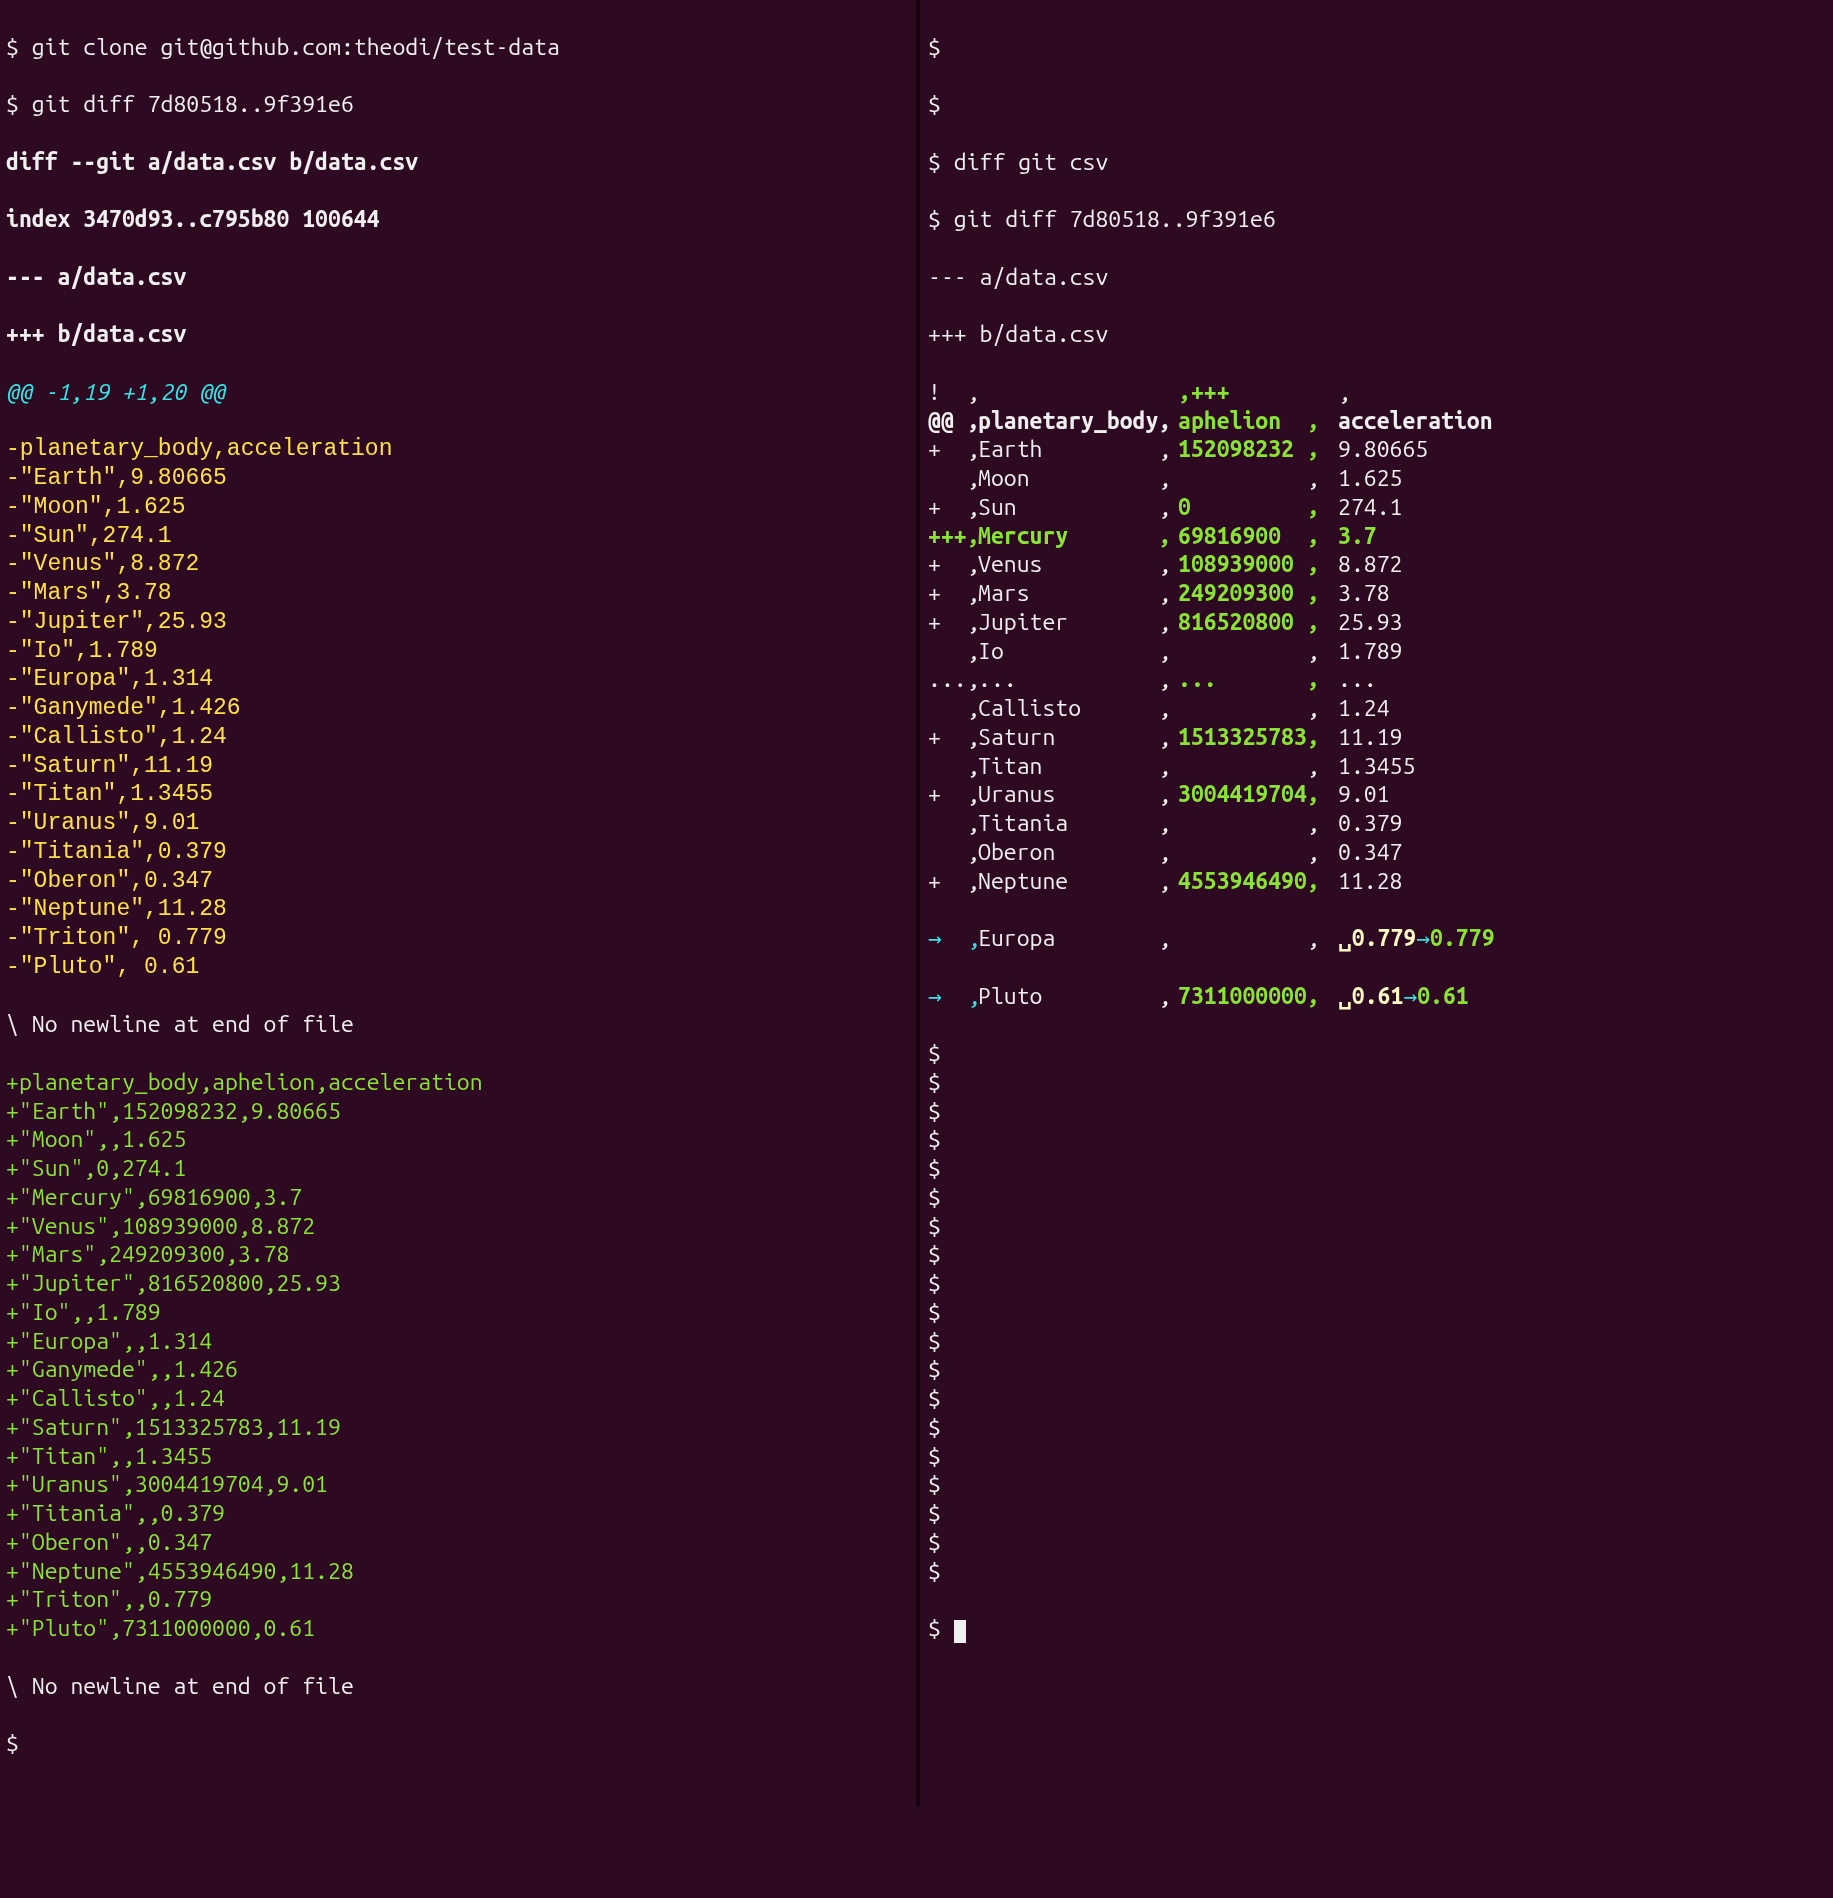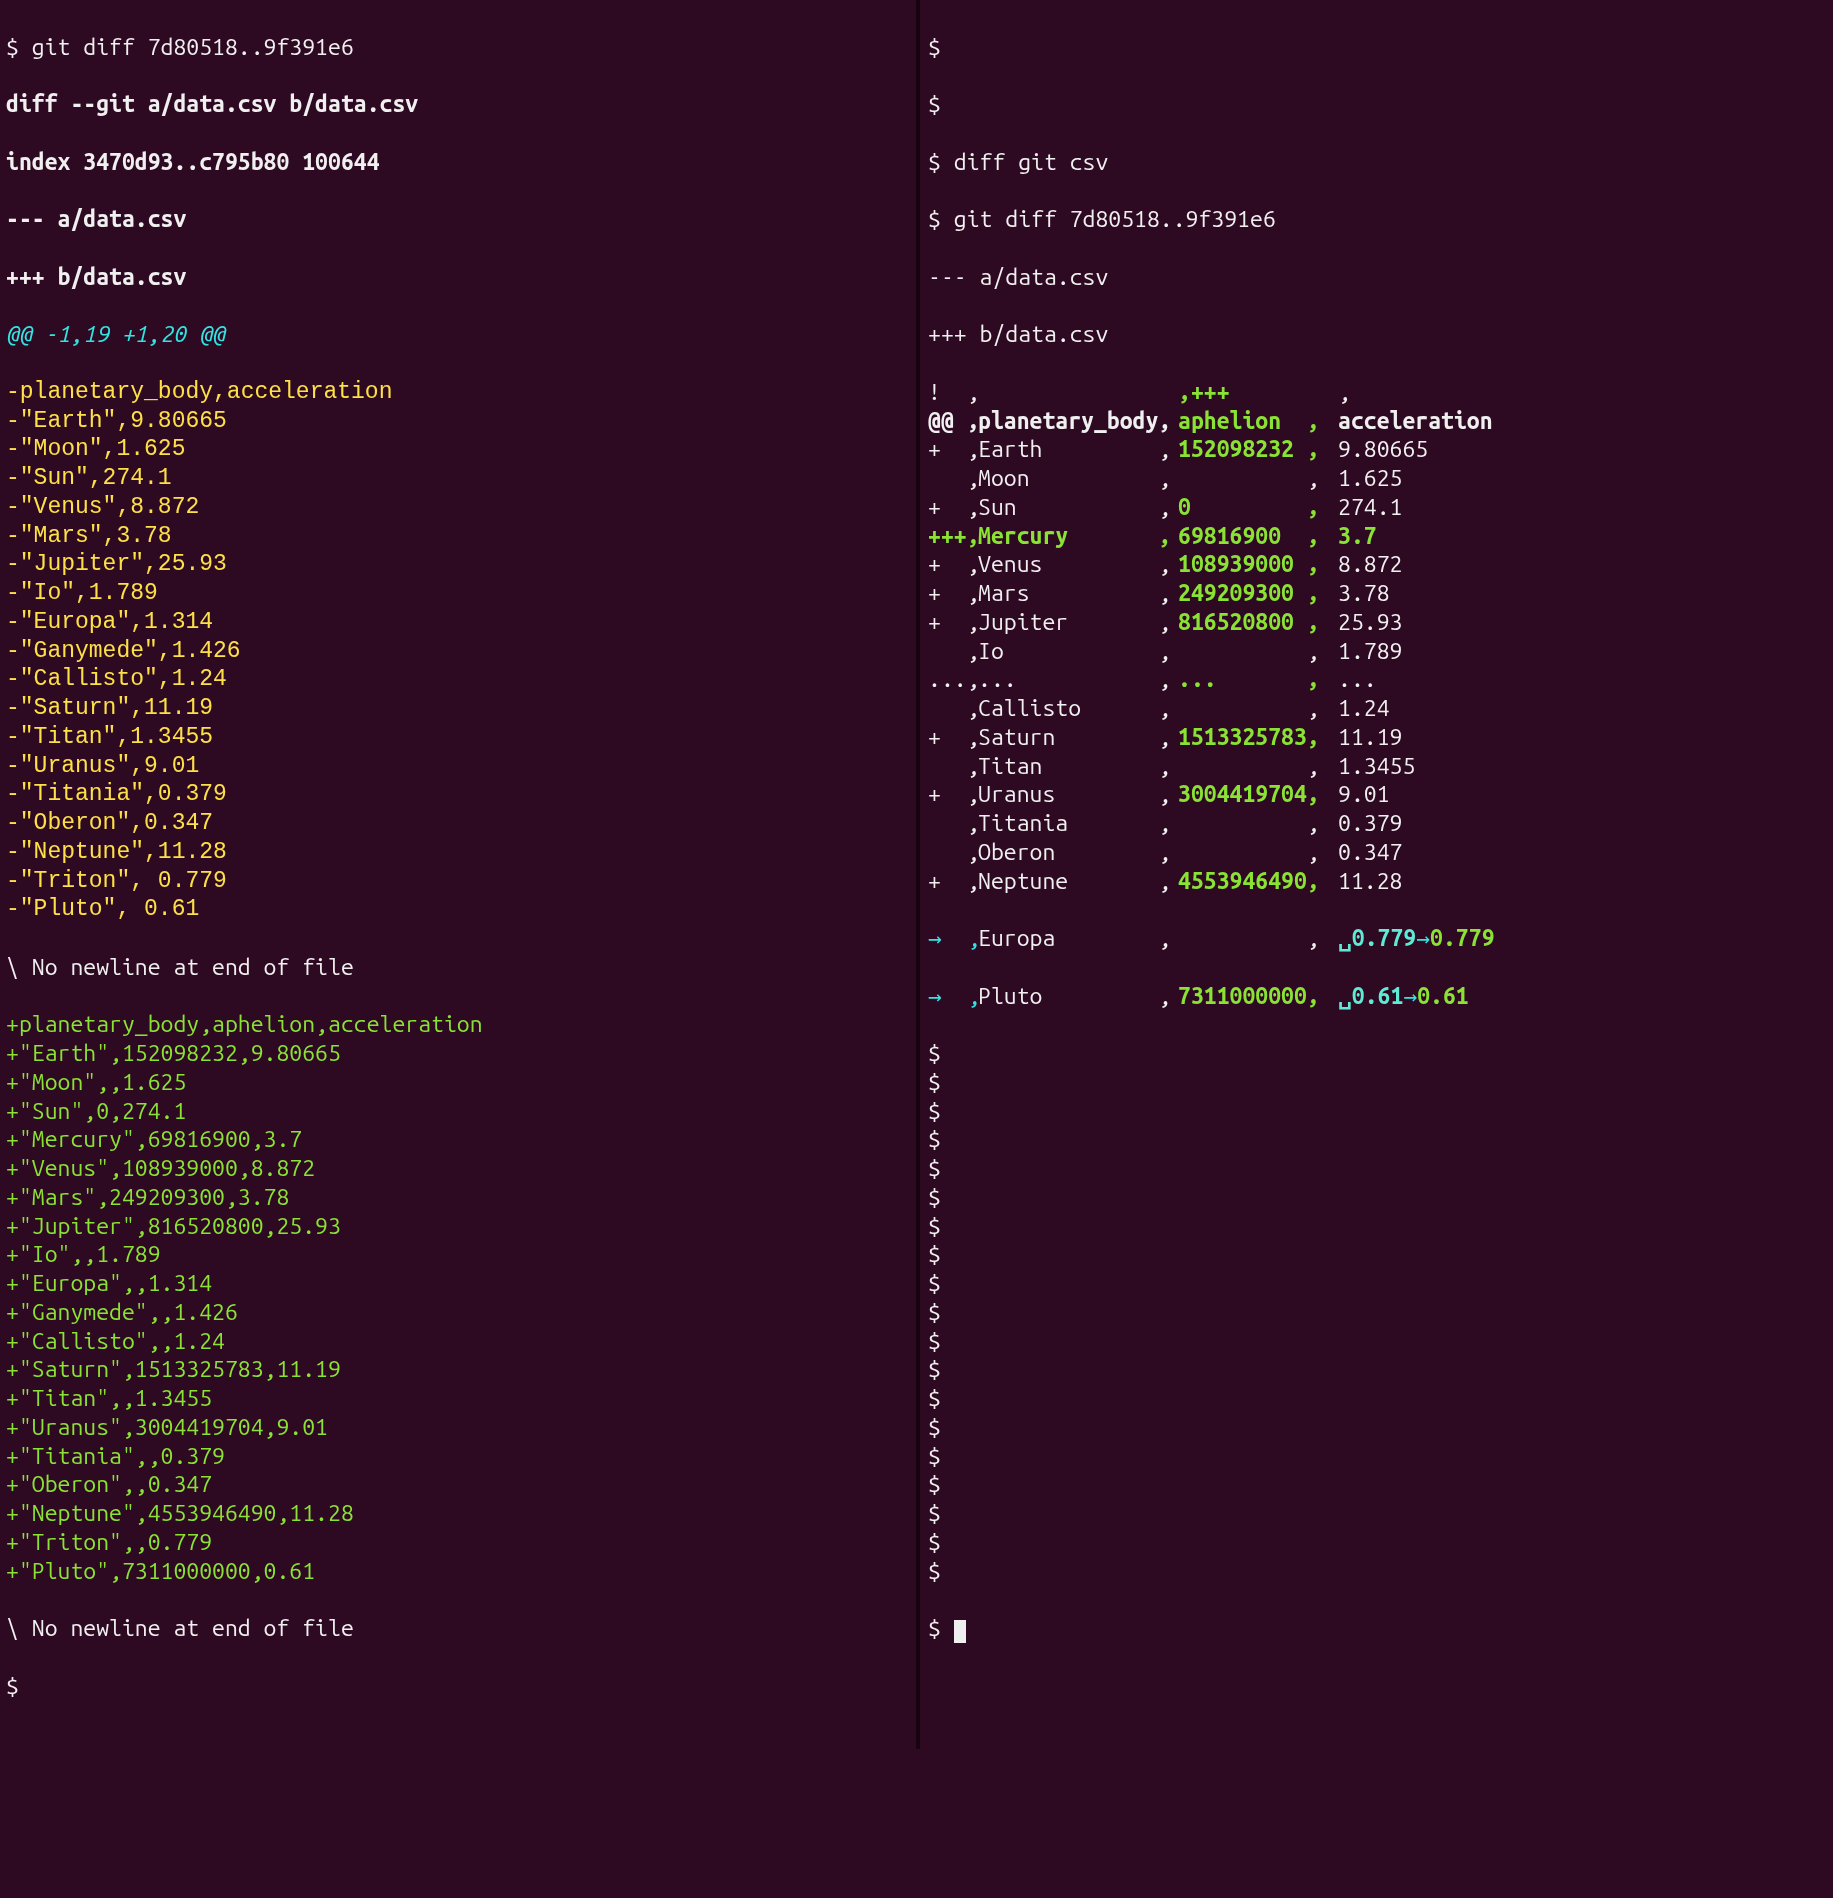--- a/index.html
+++ b/index.html
@@ -15,36 +15,37 @@
   .pane {
     padding: 4px 6px 20px 6px;
     white-space: pre;
   }
   .left { width: 920px; border-right: 4px solid #180411; }
   .right { width: 913px; padding-left: 8px; }
   .prompt { color: #f0f0f0; }
   .bold  { font-weight: bold; }
   .cyan  { color: #34e2e2; font-style: italic; }
   .red   { color: #fde047; font-family: Liberation Mono, monospace; }
-  .darkred { color: #5eead4; }
+  .darkred { color: #fef9c3; }
   .green { color: #8ae234; }
   .white { color: #f0f0f0; }
   .arrow { color: #34e2e2; }
   .row span { display: inline-block; vertical-align: top; }
   .cursor {
     background: #f0f0f0;
     display: inline-block;
     width: 12px; height: 23px;
     vertical-align: bottom;
   }
 </style>
 </head>
 <body>
 
 <div class="pane left">
+<div class="prompt">$ git clone git@github.com:theodi/test-data</div>
 <div class="prompt">$ git diff 7d80518..9f391e6</div>
 <div class="bold white">diff --git a/data.csv b/data.csv</div>
 <div class="bold white">index 3470d93..c795b80 100644</div>
 <div class="bold white">--- a/data.csv</div>
 <div class="bold white">+++ b/data.csv</div>
 <div class="cyan">@@ -1,19 +1,20 @@</div>
 <div id="left-removed"><div class="red">-planetary_body,acceleration</div><div class="red">-"Earth",9.80665</div><div class="red">-"Moon",1.625</div><div class="red">-"Sun",274.1</div><div class="red">-"Venus",8.872</div><div class="red">-"Mars",3.78</div><div class="red">-"Jupiter",25.93</div><div class="red">-"Io",1.789</div><div class="red">-"Europa",1.314</div><div class="red">-"Ganymede",1.426</div><div class="red">-"Callisto",1.24</div><div class="red">-"Saturn",11.19</div><div class="red">-"Titan",1.3455</div><div class="red">-"Uranus",9.01</div><div class="red">-"Titania",0.379</div><div class="red">-"Oberon",0.347</div><div class="red">-"Neptune",11.28</div><div class="red">-"Triton", 0.779</div><div class="red">-"Pluto", 0.61</div></div>
 <div class="white">\ No newline at end of file</div>
 <div id="left-added"><div class="green">+planetary_body,aphelion,acceleration</div><div class="green">+"Earth",152098232,9.80665</div><div class="green">+"Moon",,1.625</div><div class="green">+"Sun",0,274.1</div><div class="green">+"Mercury",69816900,3.7</div><div class="green">+"Venus",108939000,8.872</div><div class="green">+"Mars",249209300,3.78</div><div class="green">+"Jupiter",816520800,25.93</div><div class="green">+"Io",,1.789</div><div class="green">+"Europa",,1.314</div><div class="green">+"Ganymede",,1.426</div><div class="green">+"Callisto",,1.24</div><div class="green">+"Saturn",1513325783,11.19</div><div class="green">+"Titan",,1.3455</div><div class="green">+"Uranus",3004419704,9.01</div><div class="green">+"Titania",,0.379</div><div class="green">+"Oberon",,0.347</div><div class="green">+"Neptune",4553946490,11.28</div><div class="green">+"Triton",,0.779</div><div class="green">+"Pluto",7311000000,0.61</div></div>
 <div class="white">\ No newline at end of file</div>

